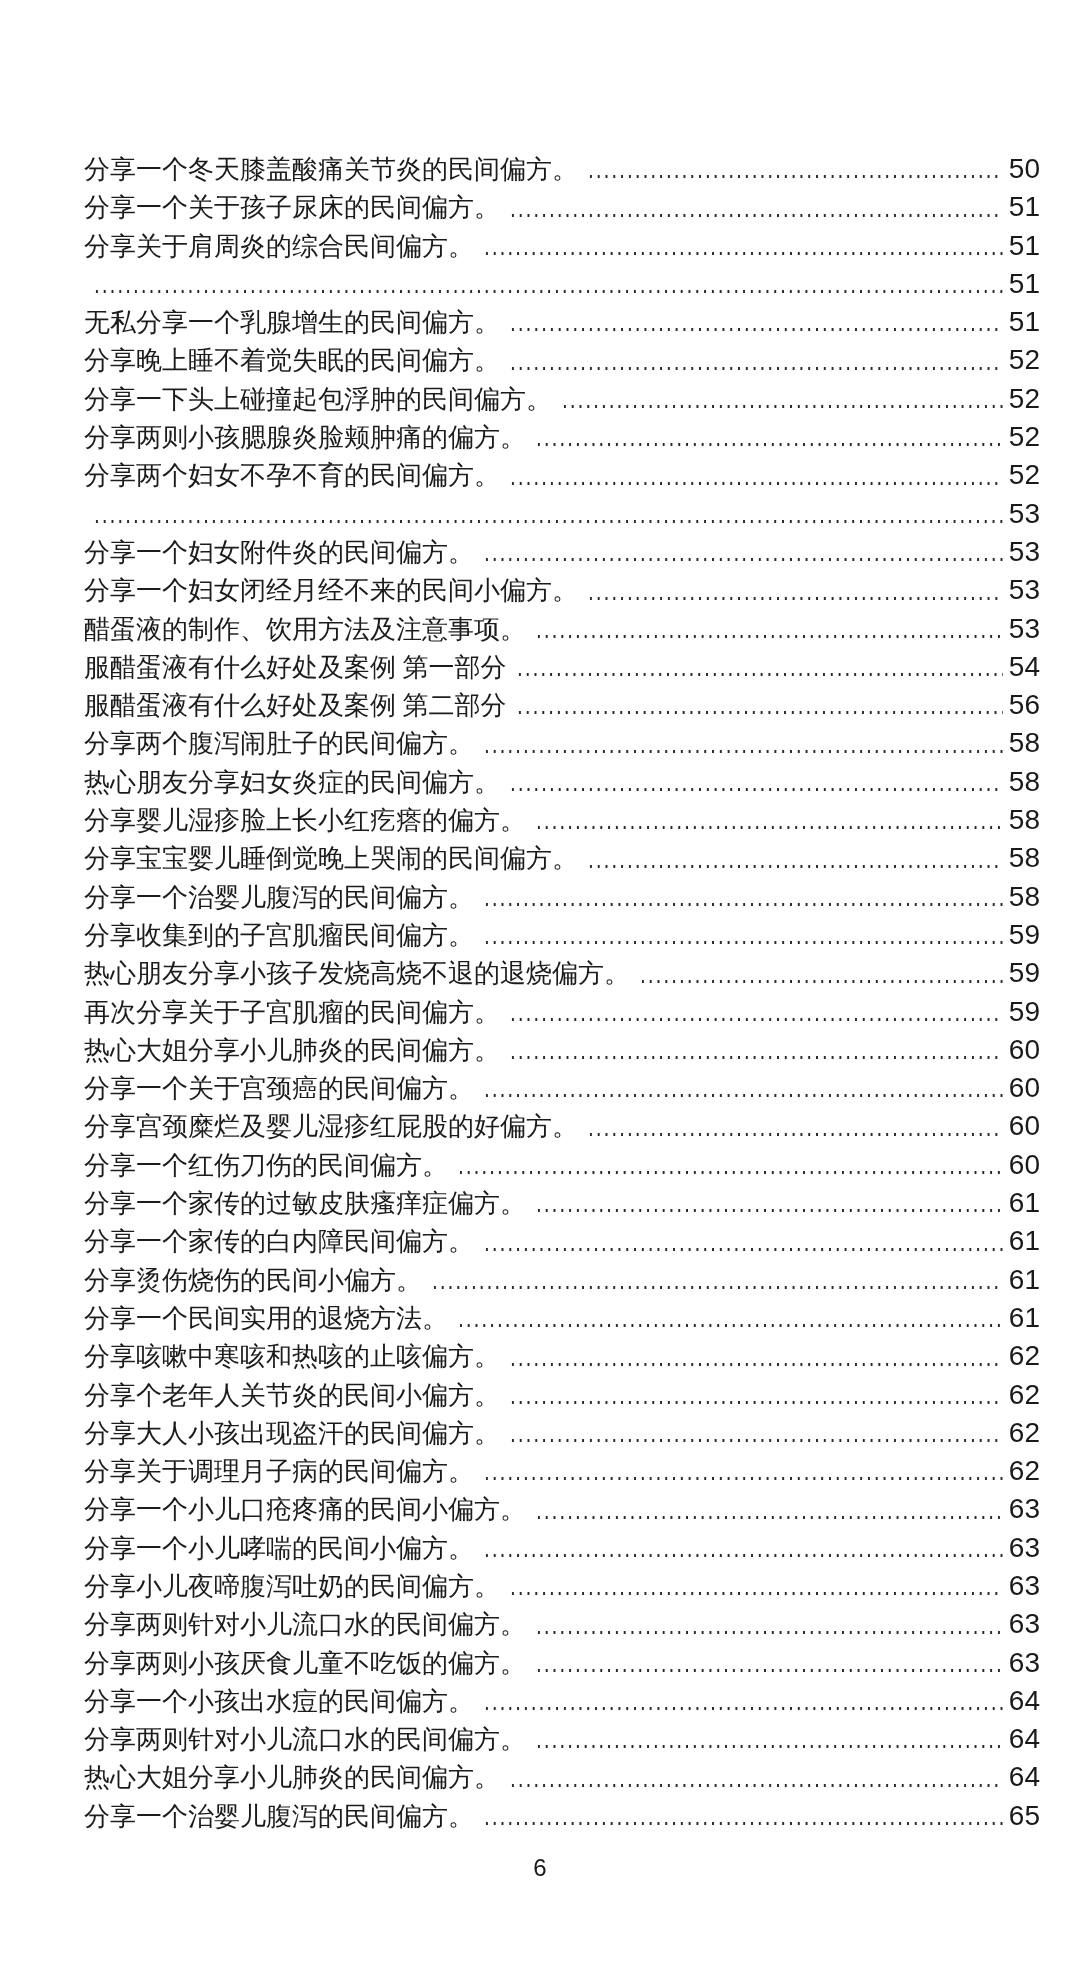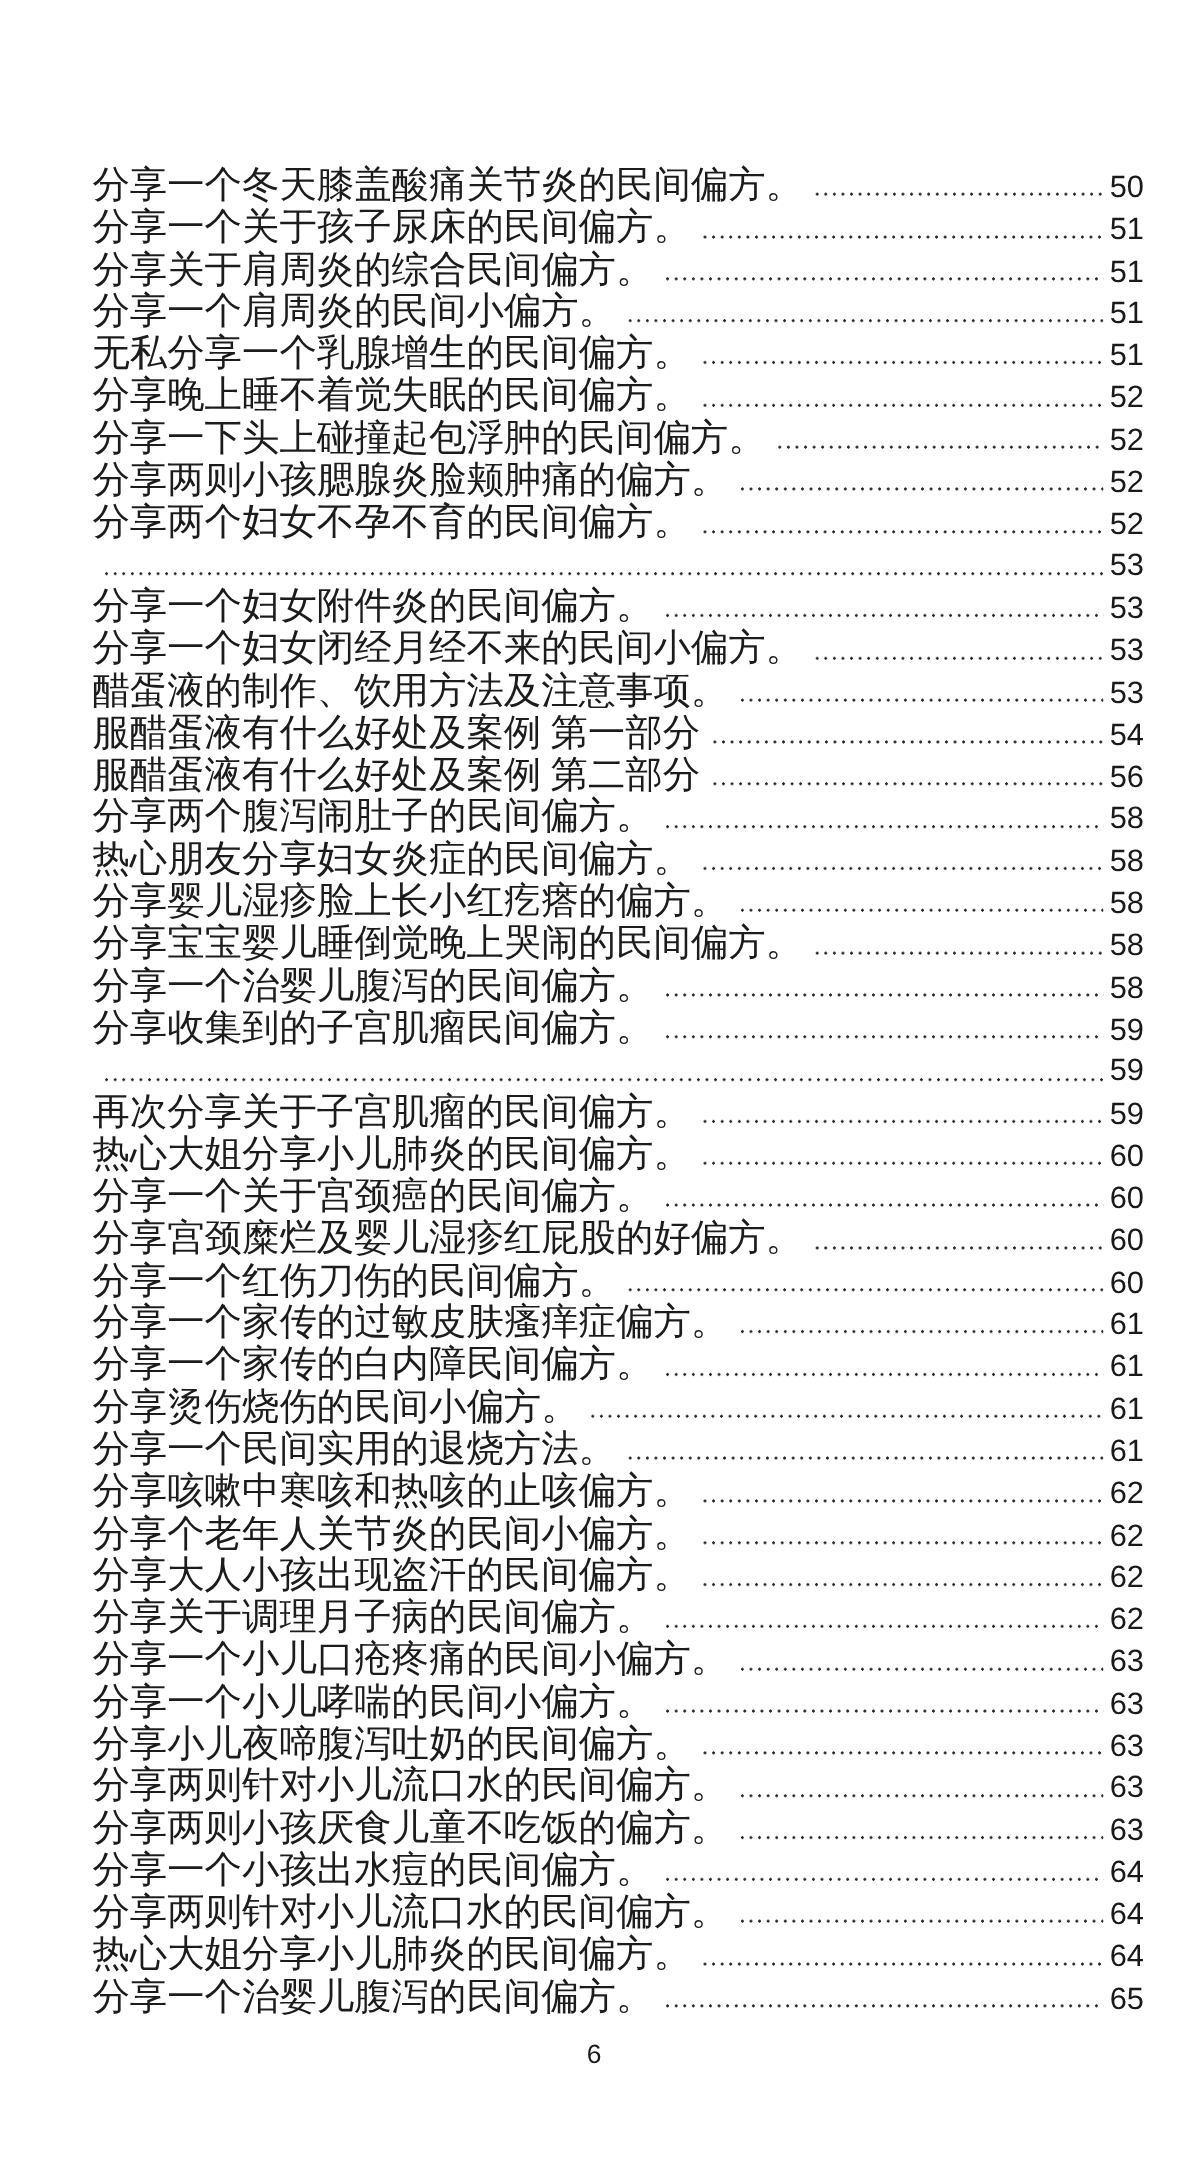--- a/index.html
+++ b/index.html
@@ -25,21 +25,21 @@
   }
   .toc-row {
     display: flex;
     align-items: baseline;
     height: 38.3px;
     line-height: 38.3px;
     white-space: nowrap;
   }
   .toc-title {
     flex: 0 0 auto;
-    font-size: 34px;
+    font-size: 26px;
     color: #1c1c1c;
   }
   .dot-leader {
     flex: 1 1 auto;
     align-self: stretch;
     margin: 0 6px 0 9px;
     background-image: radial-gradient(circle, #2a2a2a 1.25px, rgba(0,0,0,0) 1.45px);
     background-size: 7.8px 3px;
     background-repeat: repeat-x;
     background-position: 0 calc(100% - 10px);
@@ -81,21 +81,20 @@
       <span class="toc-page">51</span>
     </div>
 
     <div class="toc-row">
       <span class="toc-title">分享关于肩周炎的综合民间偏方。</span>
       <span class="dot-leader"></span>
       <span class="toc-page">51</span>
     </div>
 
     <div class="toc-row">
-      <span class="toc-title">分享一个肩周炎的民间小偏方。</span>
       <span class="dot-leader"></span>
       <span class="toc-page">51</span>
     </div>
 
     <div class="toc-row">
       <span class="toc-title">无私分享一个乳腺增生的民间偏方。</span>
       <span class="dot-leader"></span>
       <span class="toc-page">51</span>
     </div>
 
@@ -188,20 +187,21 @@
       <span class="toc-page">58</span>
     </div>
 
     <div class="toc-row">
       <span class="toc-title">分享收集到的子宫肌瘤民间偏方。</span>
       <span class="dot-leader"></span>
       <span class="toc-page">59</span>
     </div>
 
     <div class="toc-row">
+      <span class="toc-title">热心朋友分享小孩子发烧高烧不退的退烧偏方。</span>
       <span class="dot-leader"></span>
       <span class="toc-page">59</span>
     </div>
 
     <div class="toc-row">
       <span class="toc-title">再次分享关于子宫肌瘤的民间偏方。</span>
       <span class="dot-leader"></span>
       <span class="toc-page">59</span>
     </div>
 

